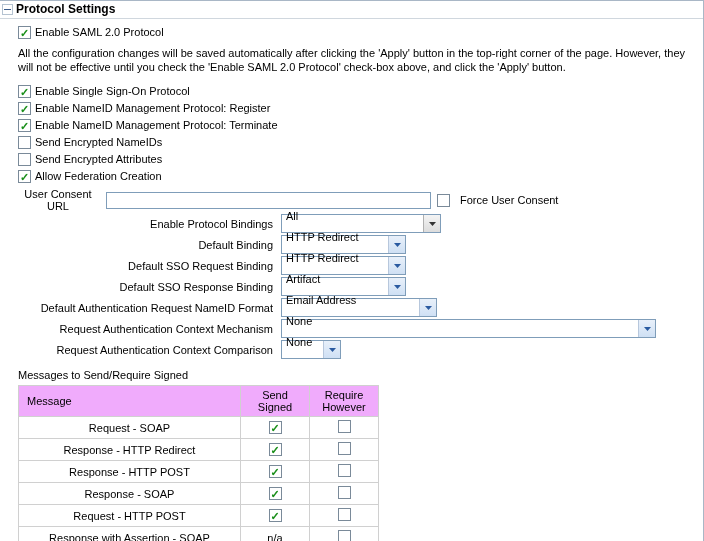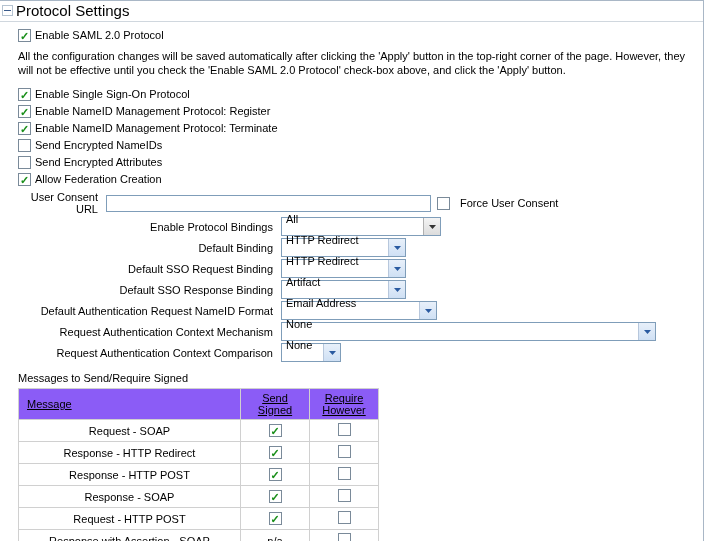--- a/index.html
+++ b/index.html
@@ -26,22 +26,22 @@
   }
   .section-header .collapse-icon {
     width: 11px;
     height: 11px;
     margin-right: 3px;
     display: inline-flex;
     align-items: center;
     justify-content: center;
   }
   .section-header .title {
-    font-weight: normal;
-    font-size: 15px;
+    font-weight: bold;
+    font-size: 12px;
   }
   .content {
     padding: 0 10px 0 18px;
   }
   .chk-row {
     display: flex;
     align-items: center;
     margin: 2px 0;
     line-height: 15px;
   }
@@ -73,20 +73,21 @@
     margin: 2px 0;
     gap: 6px;
   }
   .form-row > .lbl {
     flex: 0 0 255px;
     text-align: right;
     padding-right: 2px;
   }
   .form-row > .lbl.short {
     flex: 0 0 80px;
+    text-align: center;
   }
   .textinput {
     border: 1px solid #7f9db9;
     height: 17px;
     box-sizing: border-box;
     padding: 0 3px;
     background: #fff;
   }
   
   .dd {
@@ -125,24 +126,23 @@
     border-collapse: collapse;
     font-size: 11px;
   }
   .tbl th, .tbl td {
     border: 1px solid #d0d0d0;
     padding: 3px 8px;
     text-align: center;
     background: #fff;
   }
   .tbl thead th {
-    background: #8b5cf6;
+    background: #f0abfc;
     text-align: center;
     font-weight: normal;
-    text-decoration: underline;
   }
   .tbl thead th:first-child { text-align: left; }
   .tbl td.center { text-align: center; }
   .tbl .na { font-size: 11px; }
   .col-msg { width: 205px; }
   .col-chk { width: 52px; }
 </style>
 </head>
 <body>
 

